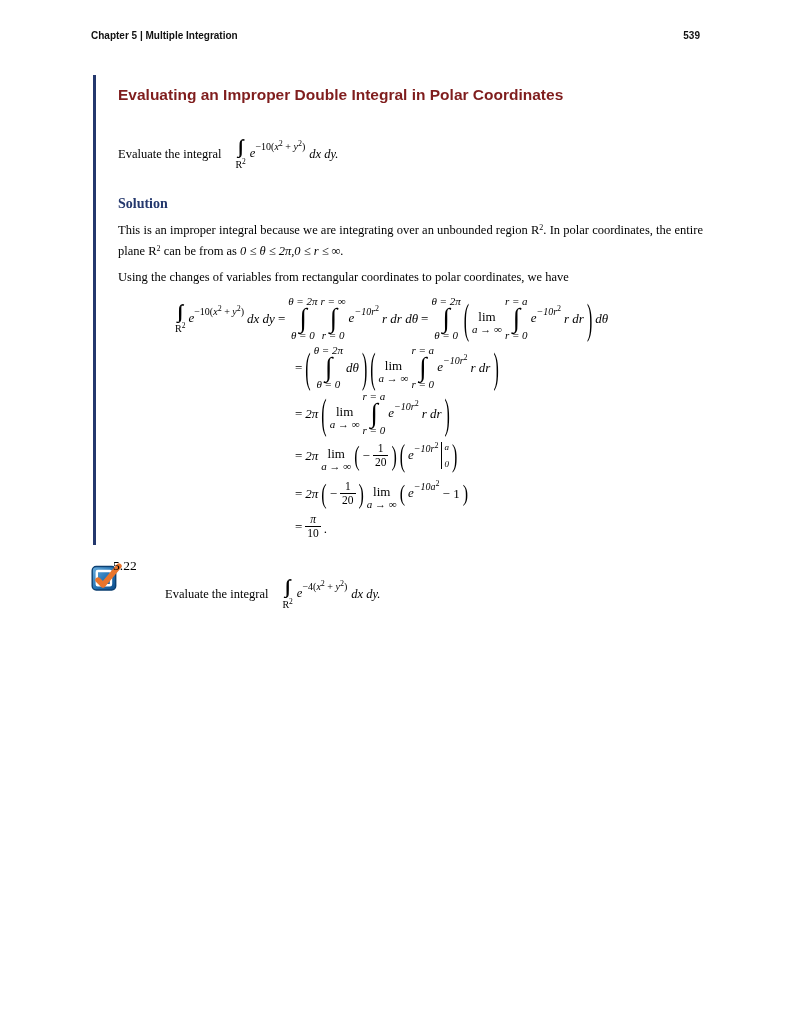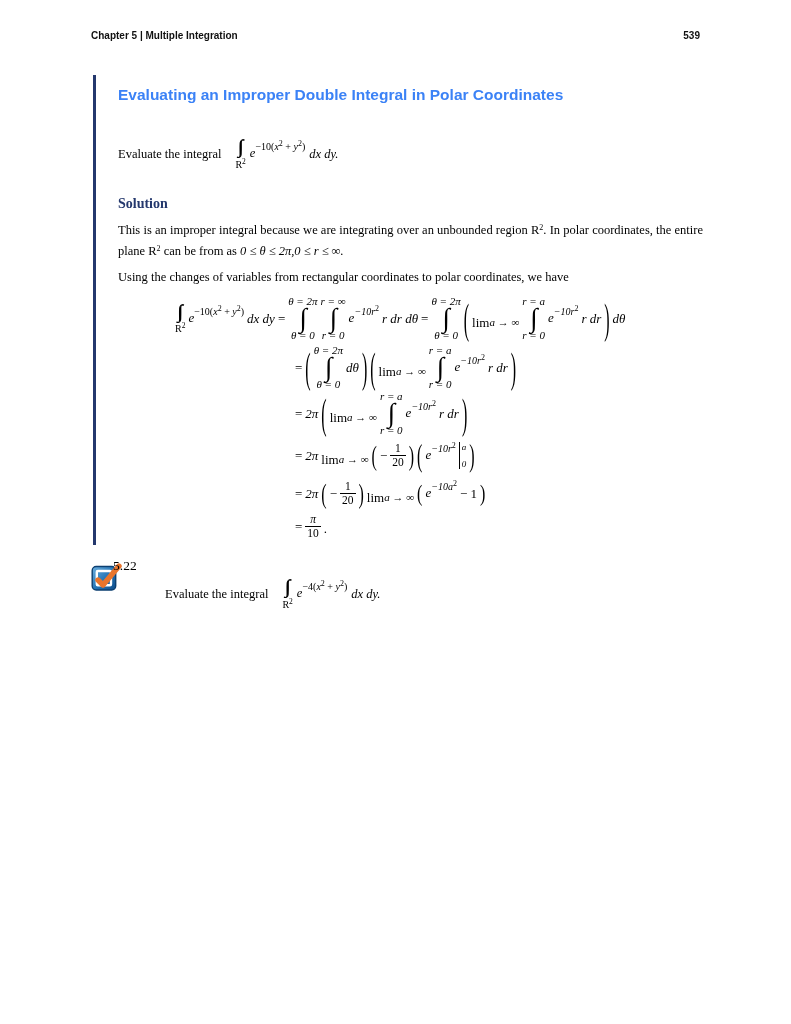--- a/index.html
+++ b/index.html
@@ -7,21 +7,21 @@
        font-family:"Liberation Serif",serif;color:#000;overflow:hidden;}
 
   .header{position:absolute;top:30px;left:91px;width:609px;display:flex;
           justify-content:space-between;font-family:"Liberation Sans",sans-serif;
           font-size:10px;font-weight:bold;color:#111;gap:24px;}
 
   .bar{position:absolute;left:93px;top:75px;width:2.5px;height:470px;background:#24386d;}
 
   .excontent{position:absolute;left:118px;top:86px;width:585px;}
   .ex-title{font-family:"Liberation Sans",sans-serif;font-size:15.5px;font-weight:bold;
-            color:#3b82f6;margin:0 0 24px 0;}
+            color:#7f1d1d;margin:0 0 24px 0;}
   .sol-title{font-family:Liberation Serif, serif;font-size:14px;font-weight:bold;
              color:#24386d;margin:16px 0 8px 0;}
   .para{font-size:12.5px;line-height:1.65;margin:0 0 6px 0;text-align:justify;}
   .it{font-style:italic;}
   .psup{font-size:8px;vertical-align:4.5px;}
   .spaced{}
 
   .prompt-row{display:flex;align-items:center;height:52px;margin-bottom:8px;font-size:12.5px;}
   .prompt-row > *{margin-right:4px;}
   .prompt-row .mathgap{margin-left:10px;}
@@ -43,21 +43,21 @@
   .ilab{font-size:11px;font-style:italic;white-space:nowrap;}
   .ig{font-size:27px;line-height:0.85;font-style:normal;
       font-family:"Liberation Serif","DejaVu Sans",serif;}
   .dbl .ig{font-size:19px;line-height:0.95;}
   .dint{display:inline-flex;}
   .dint .ov{margin-left:-6px;}
   .ibot{font-size:10px;margin-top:1px;font-style:normal;}
   .rsup{font-size:7.5px;vertical-align:4px;}
 
   
-  .limstack{display:inline-flex;flex-direction:row;align-items:center;line-height:1;margin-top:7px;}
+  .limstack{display:inline-flex;flex-direction:column;align-items:center;line-height:1;margin-top:7px;}
   .limstack .lim{font-size:13px;font-style:normal;}
   .limstack .ilab{margin-top:1px;}
 
   
   .grp{display:inline-block;line-height:1;margin-bottom:8px;}
   .sup1{font-size:10px;vertical-align:7px;font-style:italic;}
   .sup1 .sup2{font-size:8px;vertical-align:4px;font-style:normal;}
   .sup1 .up{font-style:normal;}
 
   

